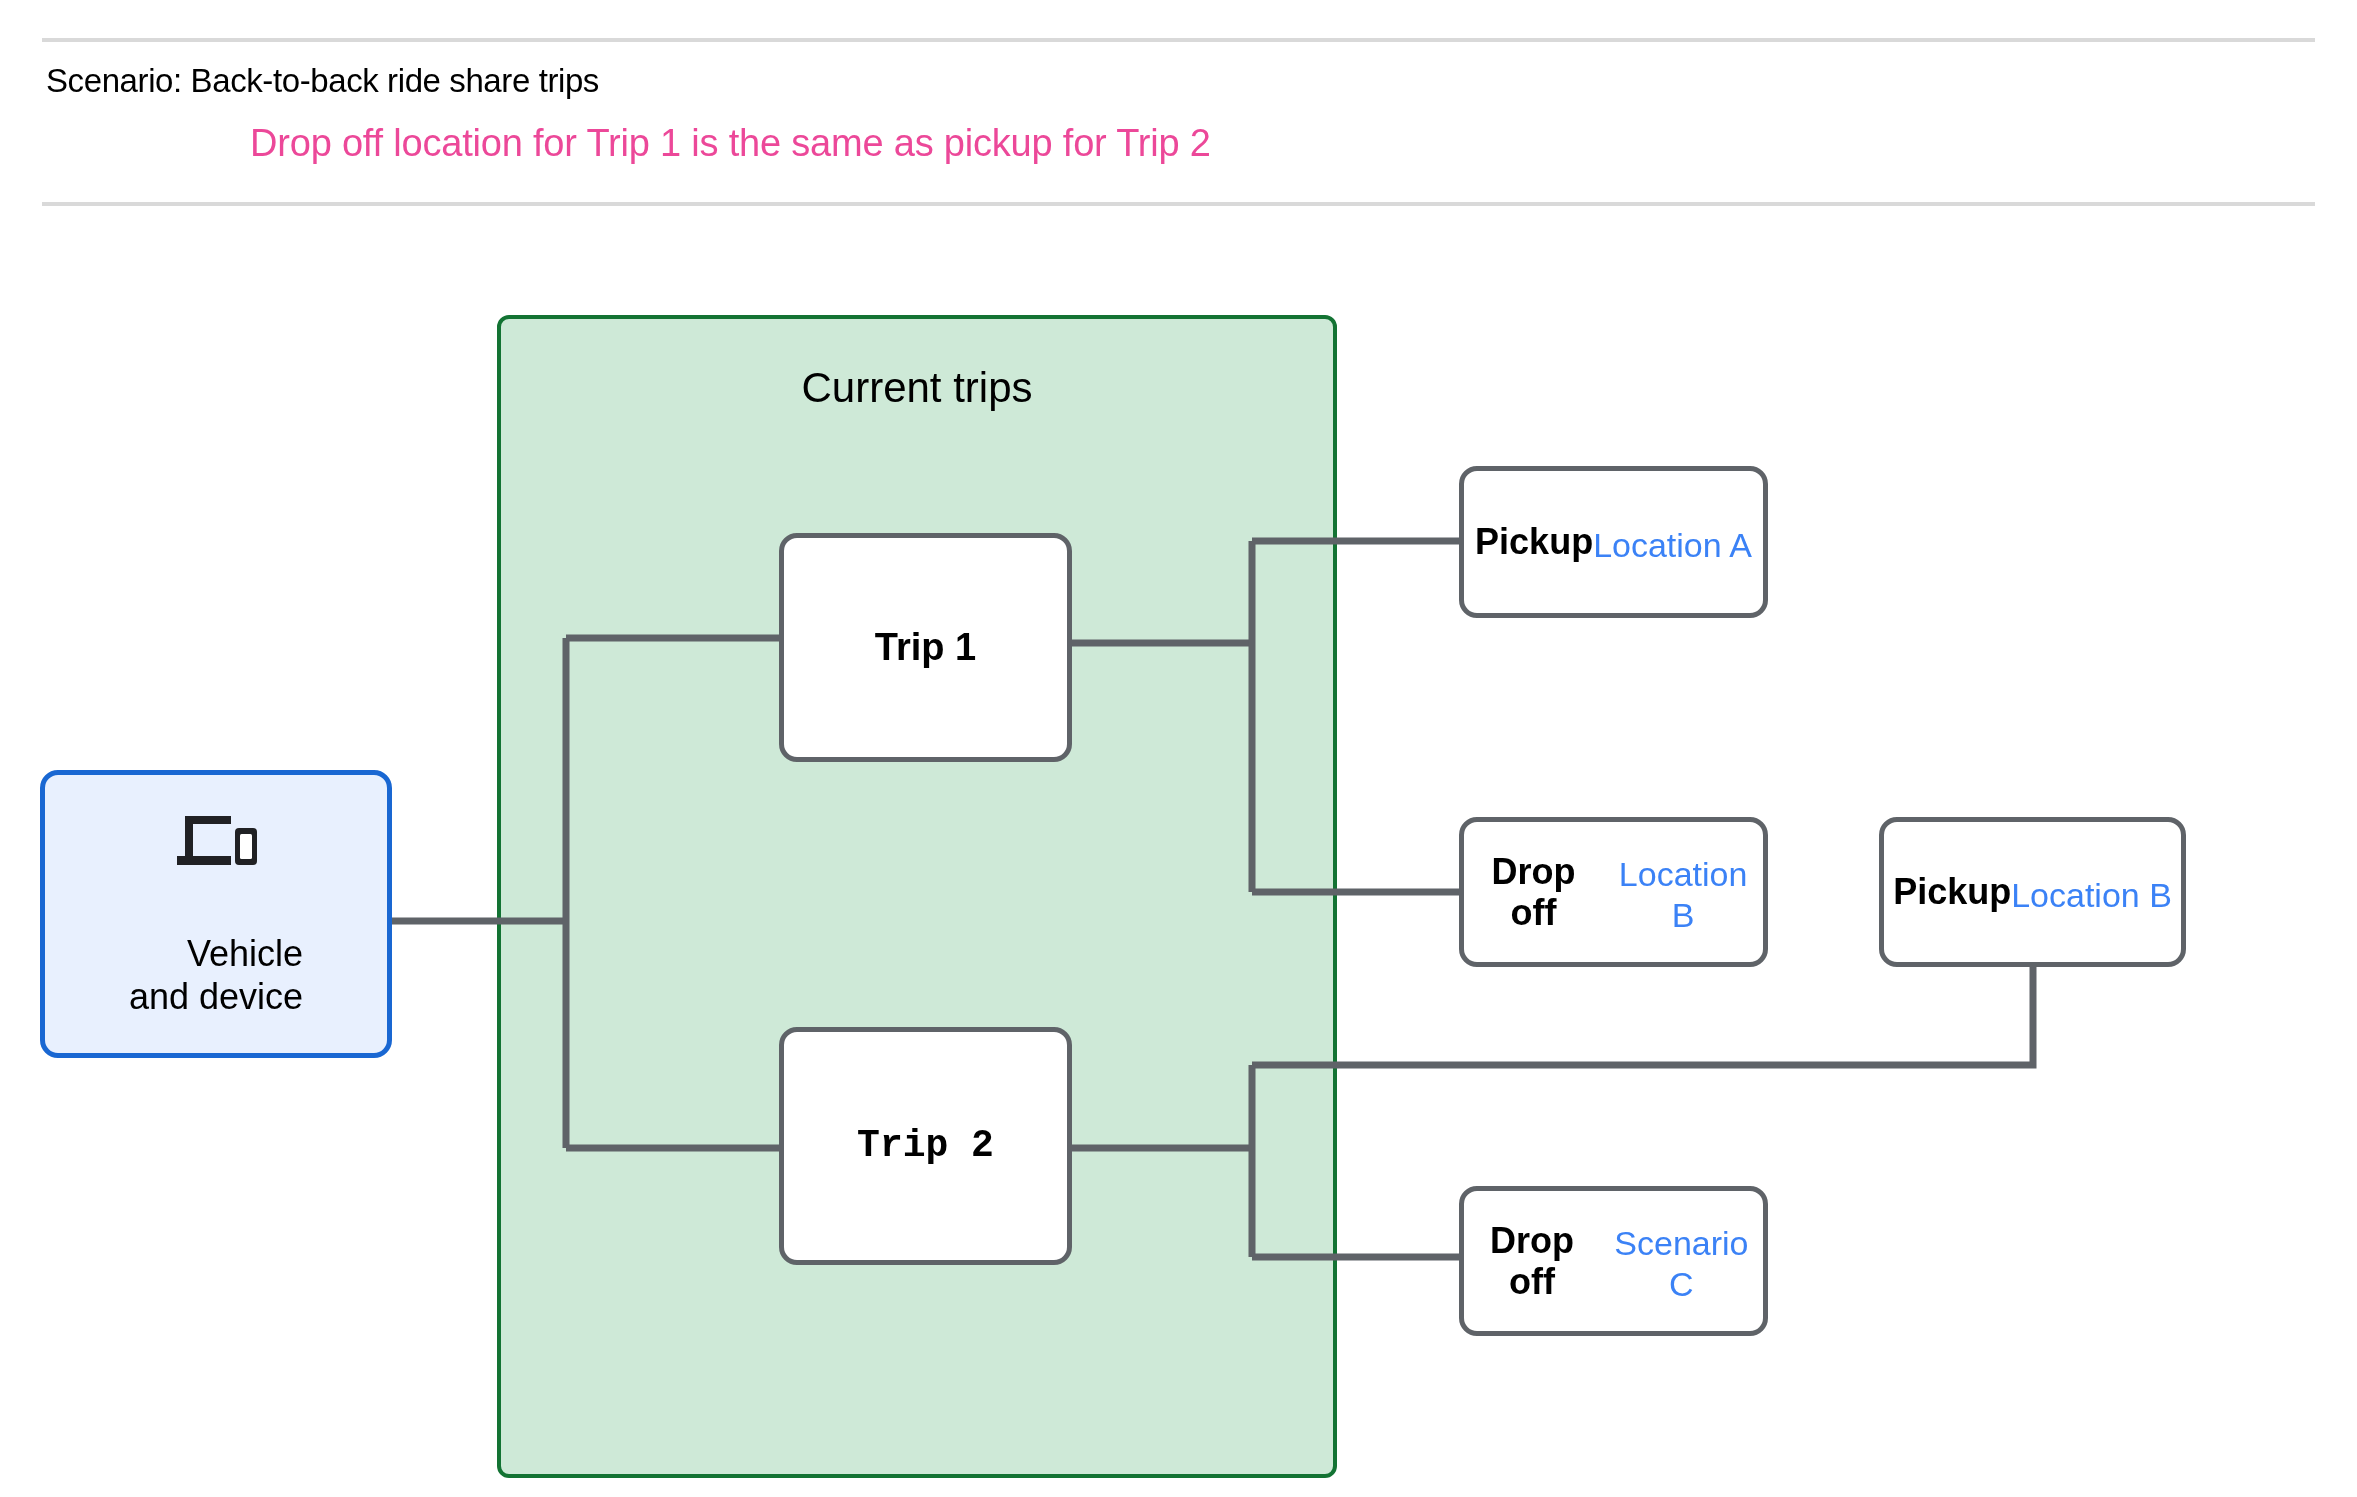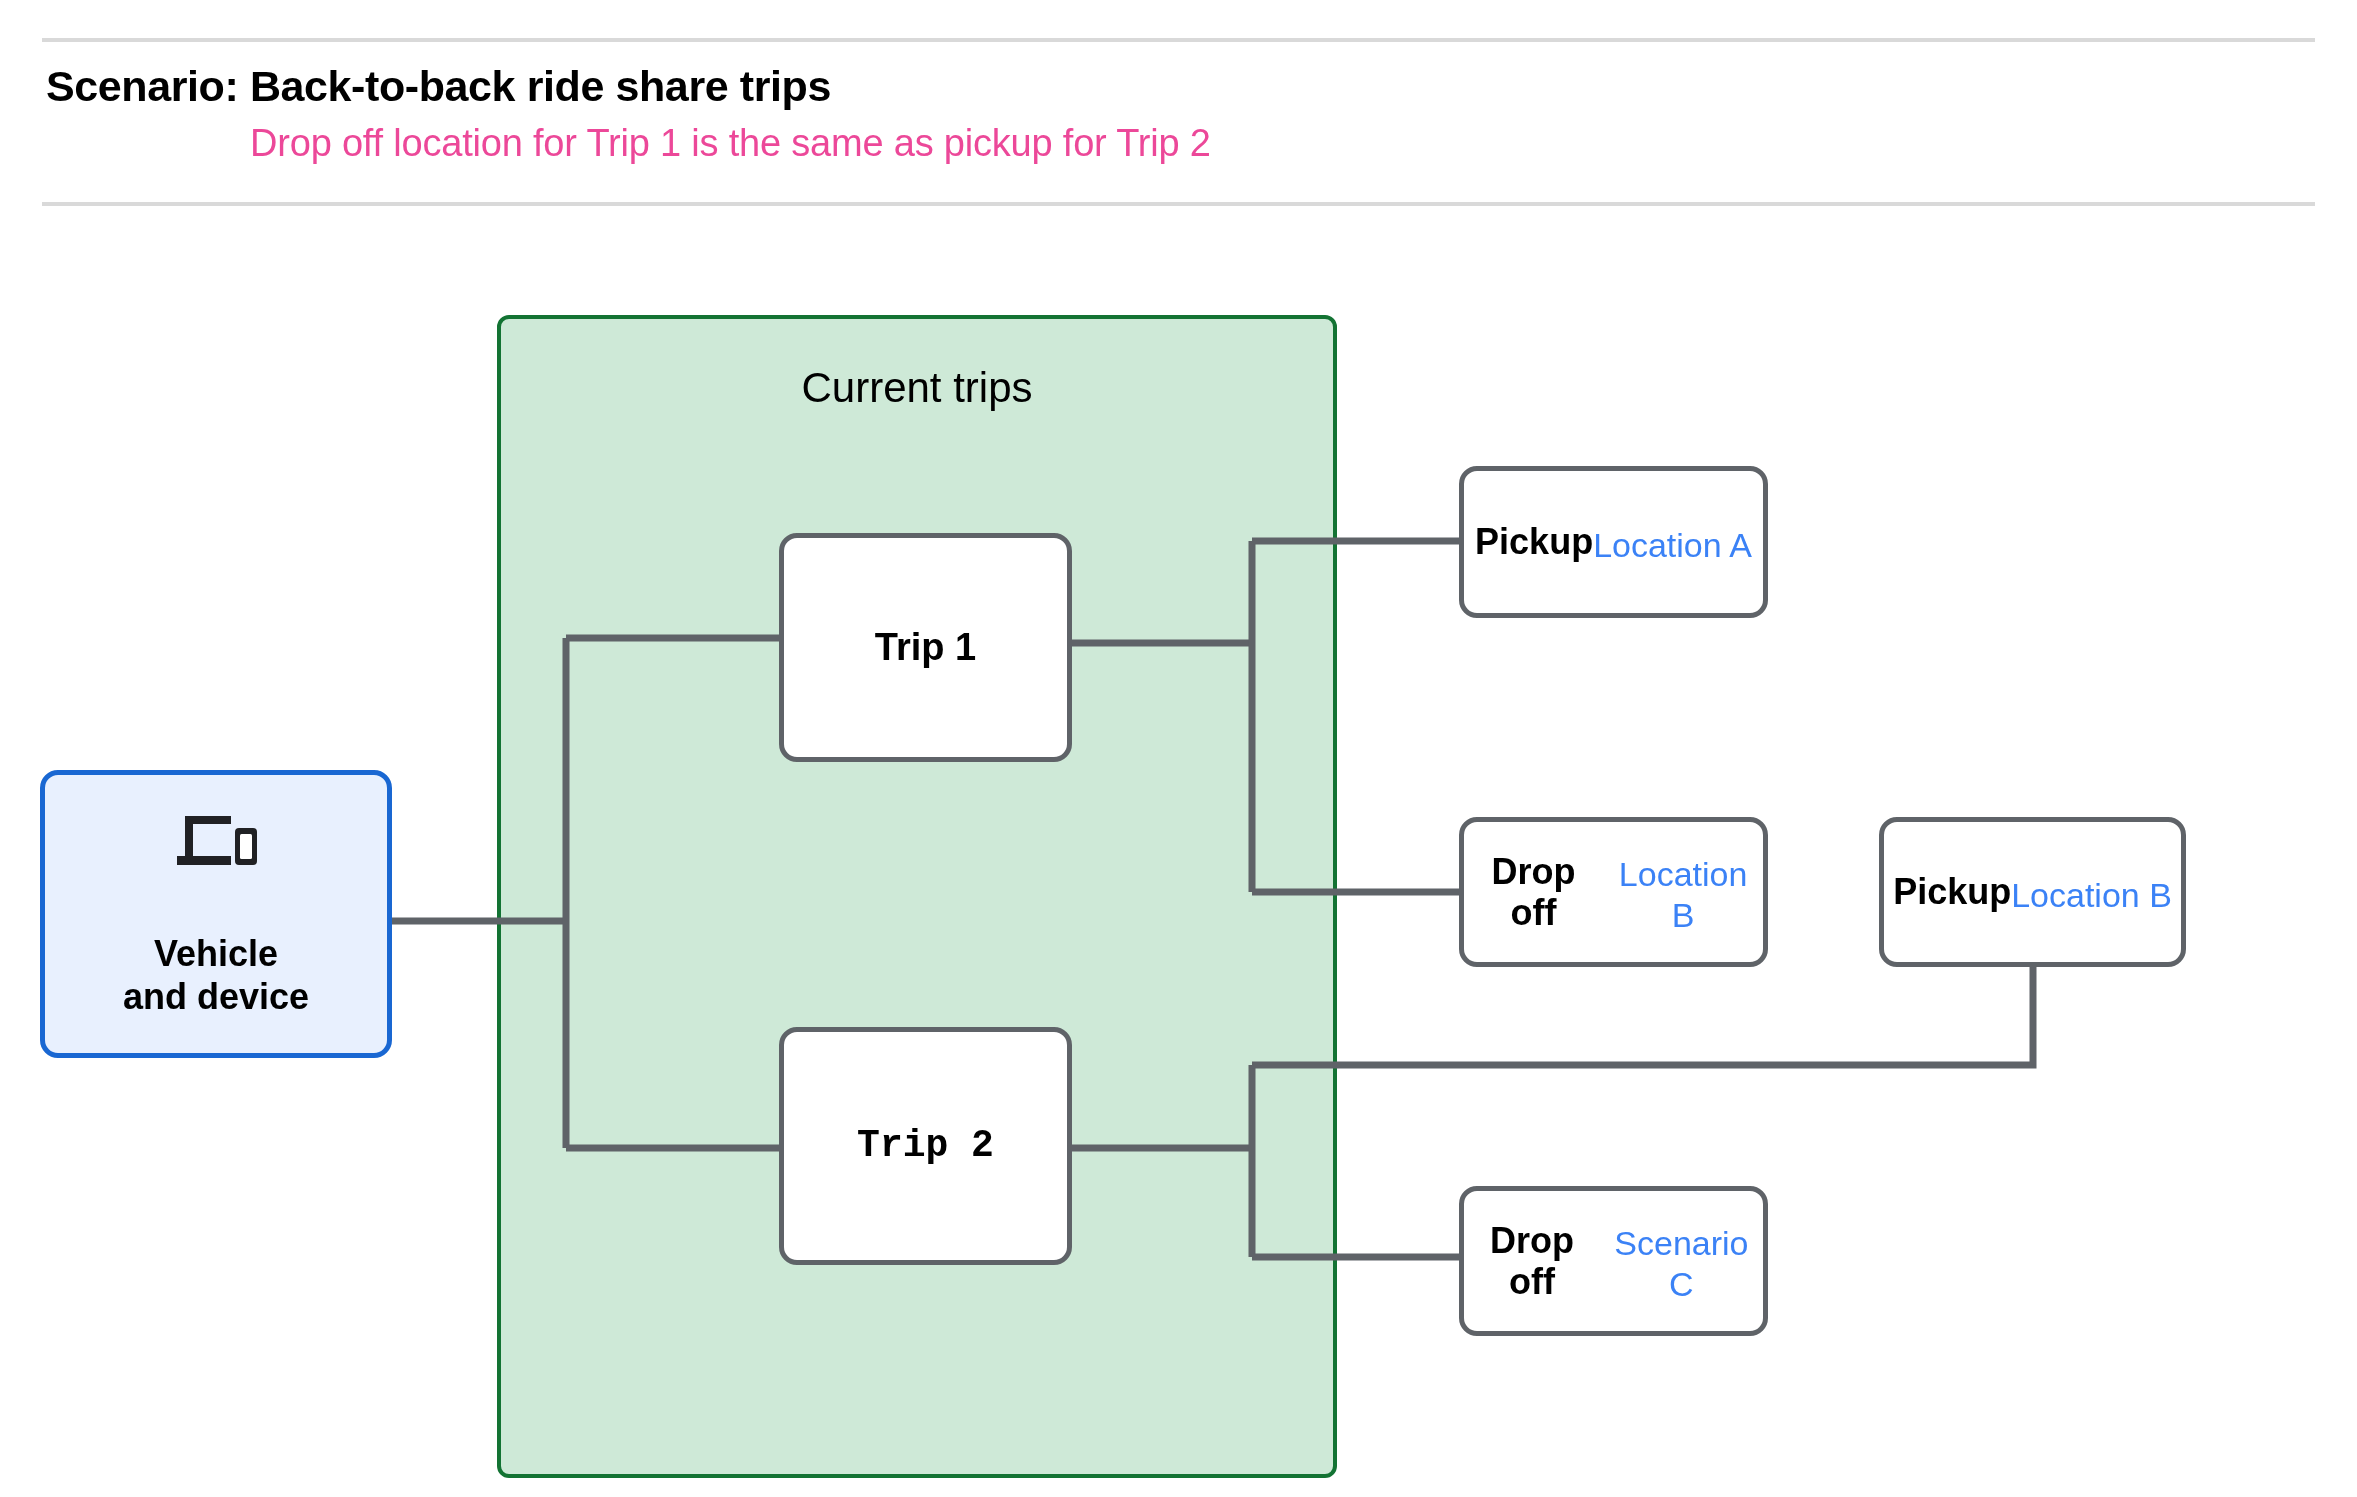--- a/index.html
+++ b/index.html
@@ -33,22 +33,22 @@
     height: 4px;
     background: #d9d9d9;
   }
   #rule-top { top: 38px; }
   #rule-bottom { top: 202px; }
 
   #scenario-title {
     position: absolute;
     left: 46px;
     top: 62px;
-    font-size: 43px;
-    font-weight: bold;
+    font-size: 33px;
+    font-weight: normal;
     letter-spacing: -0.4px;
     color: #000000;
     white-space: nowrap;
   }
   #scenario-subtitle {
     position: absolute;
     left: 250px;
     top: 122px;
     font-size: 38px;
     font-weight: normal;
@@ -192,24 +192,24 @@
     align-items: center;
     justify-content: center;
   }
   #device-icon {
     width: 86px;
     height: 66px;
     margin-bottom: 56px;
   }
   #vehicle-label {
     font-size: 36px;
-    font-weight: bold;
+    font-weight: normal;
     color: #000000;
     line-height: 1.2;
-    text-align: center;
+    text-align: right;
     white-space: pre-line;
   }
 </style>
 </head>
 <body>
 
 <div id="page">
 
   <div id="header">
     <div class="rule" id="rule-top"></div>

